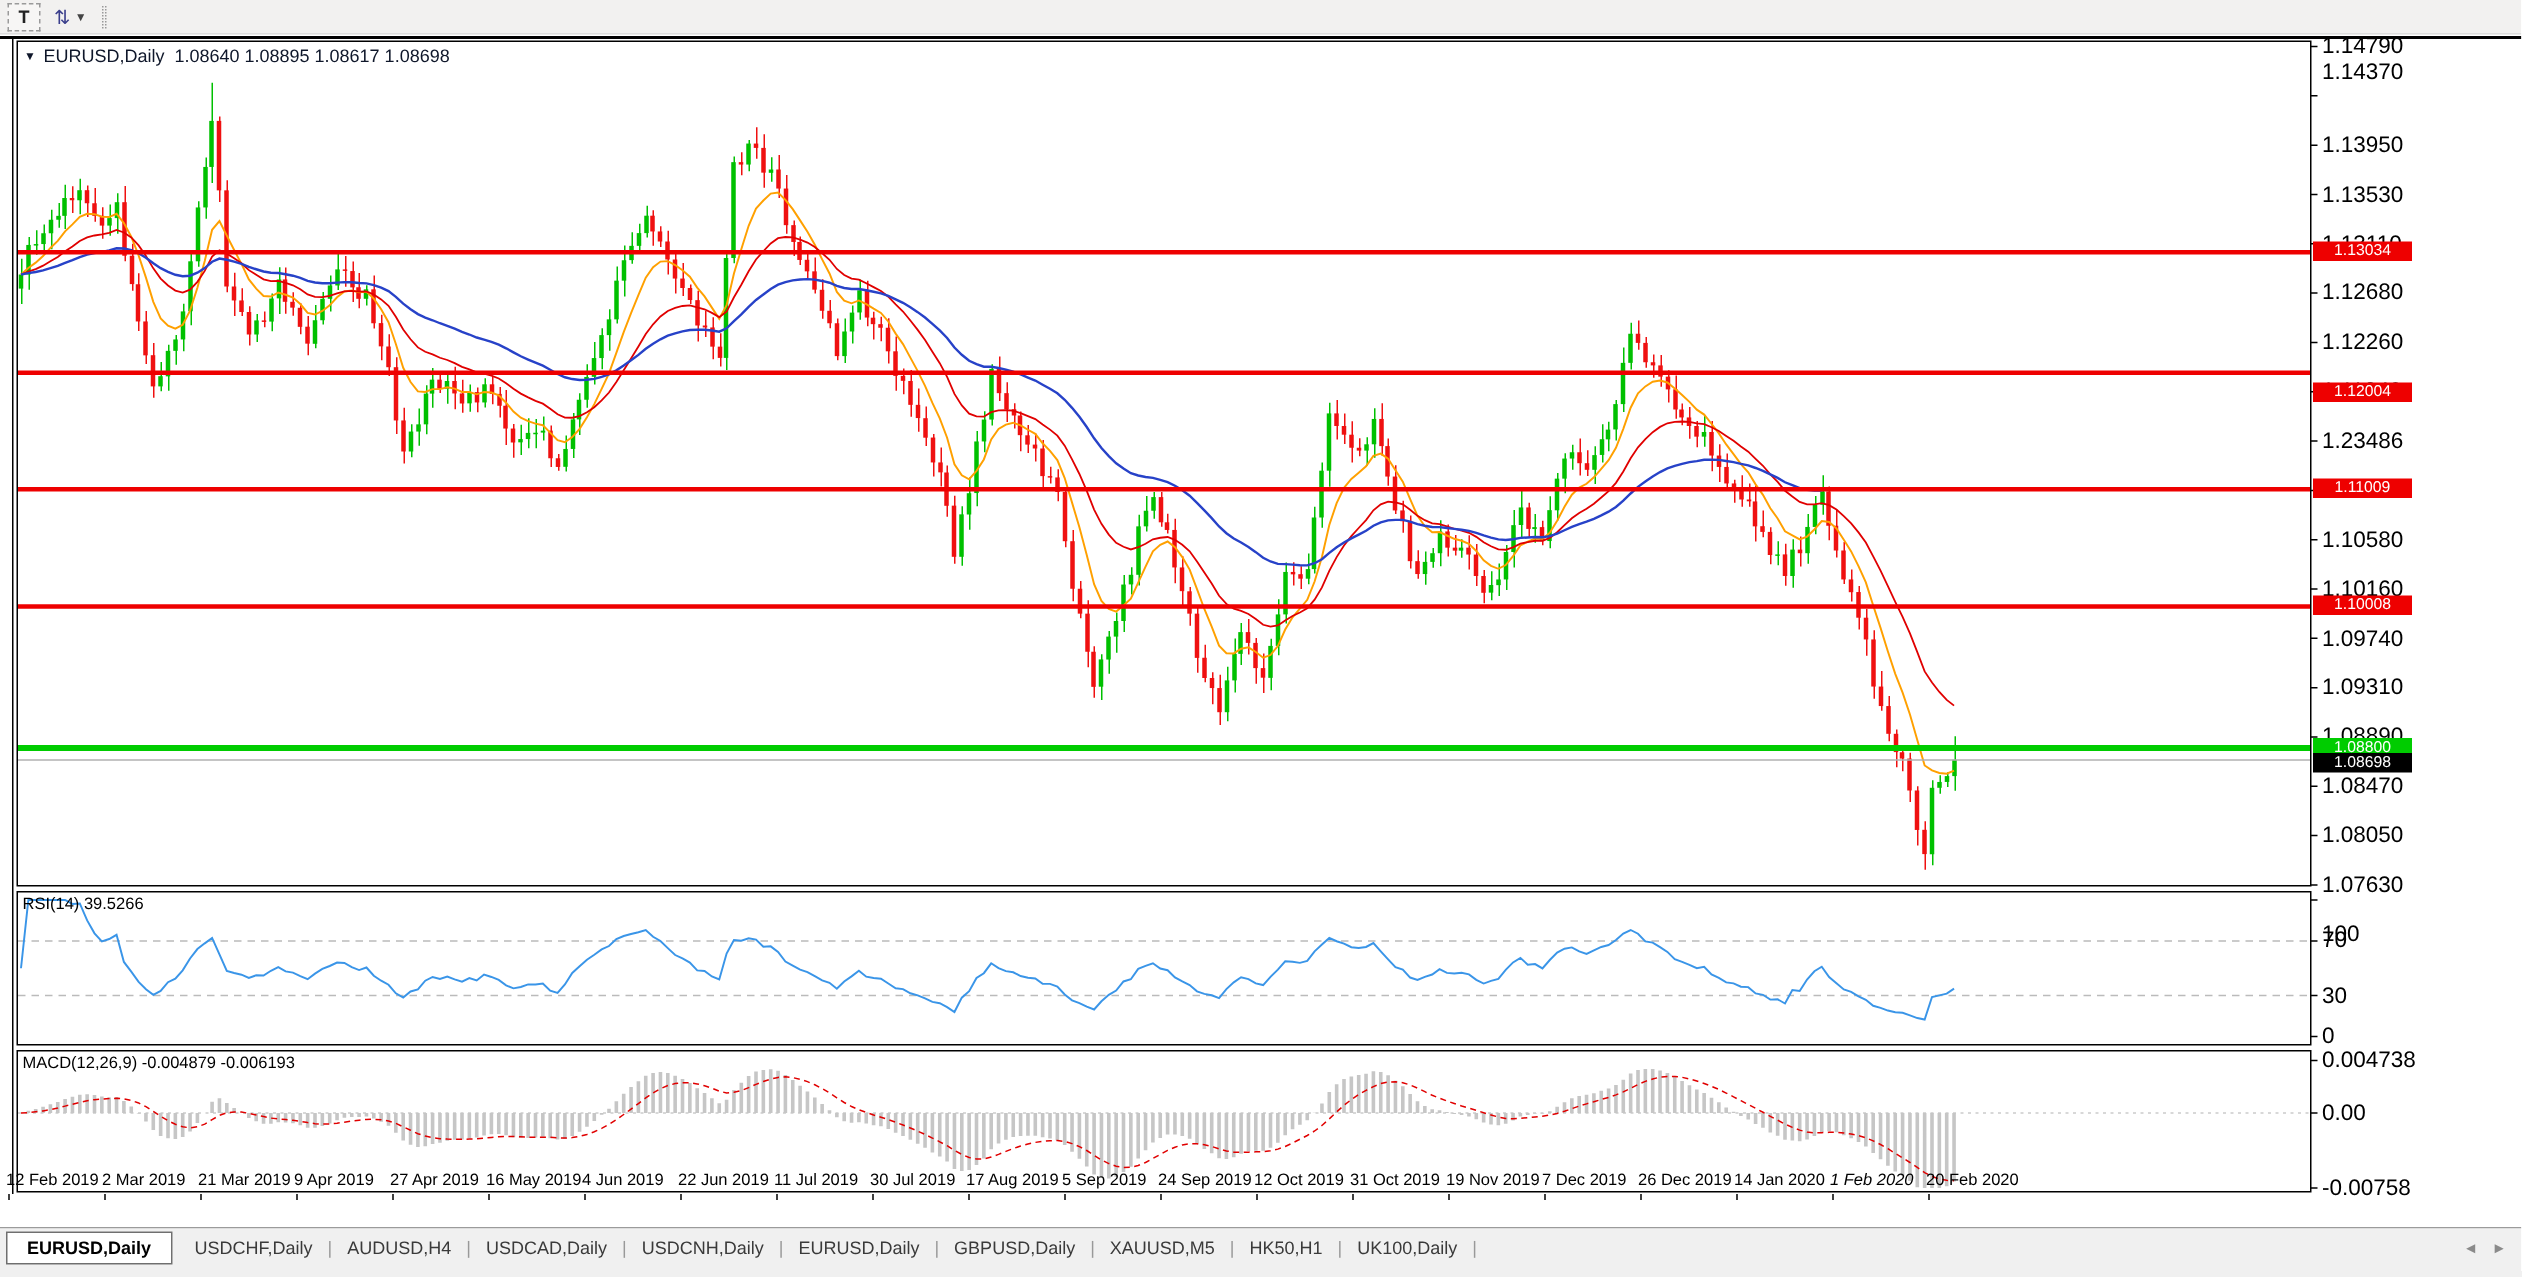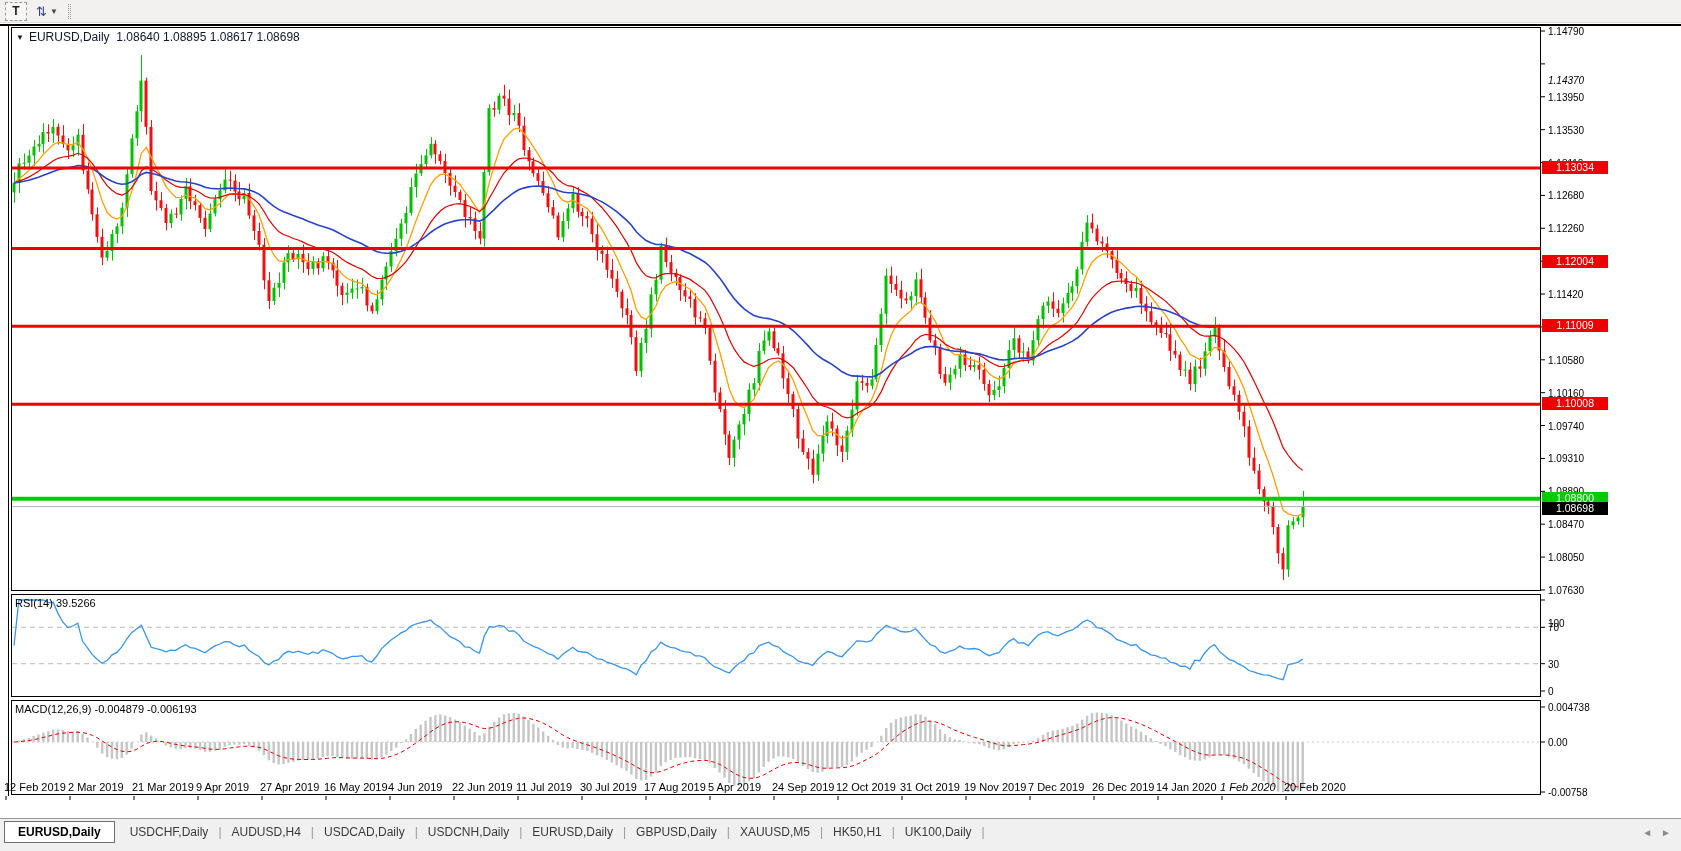--- a/index.html
+++ b/index.html
@@ -24,21 +24,21 @@
   #rsi-panel{left:11px;top:594px;width:1530px;height:103px;}
   #macd-panel{left:11px;top:700px;width:1530px;height:95px;}
 
   #chart-svg{position:absolute;left:0;top:0;width:1681px;height:851px;z-index:2;pointer-events:none;}
   #labels{position:absolute;left:0;top:0;width:1681px;height:851px;z-index:3;pointer-events:none;}
 
   .chart-header{position:absolute;left:16px;top:30px;font-size:12px;color:#0f172a;z-index:4;}
   .chart-header .tri{font-size:8px;vertical-align:1px;margin-right:5px;}
   .panel-label{position:absolute;font-size:11px;color:#000;z-index:4;white-space:nowrap;}
 
-  .axlbl{position:absolute;left:1548px;font-size:10px;color:#000;transform:translateY(-50%);white-space:nowrap;}
+  .axlbl{position:absolute;left:1548px;font-size:15px;color:#000;transform:translateY(-50%);white-space:nowrap;}
   .pxbox{position:absolute;left:1542px;width:66px;height:13px;font-size:10.5px;color:#fff;text-align:center;
          line-height:13px;z-index:4;}
   .dlbl{position:absolute;top:781px;font-size:11px;color:#000;white-space:nowrap;}
 
   .tabdiv{position:absolute;top:818px;left:0;width:100%;height:1px;background:#9B9B9B;z-index:4;}
   .tabbar{position:absolute;left:0;top:819px;width:100%;height:32px;background:#F0F0F0;z-index:5;
           display:flex;align-items:flex-start;padding-top:2px;box-sizing:border-box;}
   .tab{font-size:12px;color:#3A3A3A;padding:4px 9px 3px 9px;white-space:nowrap;}
   .tab.active{background:#fff;border:1px solid #6F6F6F;font-weight:bold;color:#000;padding:3px 13px;margin-left:4px;margin-right:6px;}
   .tabsep{color:#999;padding:4px 1px 0 1px;font-size:12px;}
@@ -659,28 +659,28 @@
     </svg>
 
   <div class="chart-header">
     <span class="tri">▼</span><span>EURUSD,Daily</span>&nbsp;&nbsp;<span>1.08640 1.08895 1.08617 1.08698</span>
   </div>
   <div class="panel-label" style="left:15px;top:597px;">RSI(14) 39.5266</div>
   <div class="panel-label" style="left:15px;top:703px;">MACD(12,26,9) -0.004879 -0.006193</div>
 
   <div id="labels">
       <div class="axlbl" style="top: 31px;">1.14790</div>
-      <div class="axlbl" style="top: 80px; font-style: italic;">1.14370</div>
+      <div class="axlbl" style="top: 48px;">1.14370</div>
       <div class="axlbl" style="top: 96.76px;">1.13950</div>
       <div class="axlbl" style="top: 129.64px;">1.13530</div>
       <div class="axlbl" style="top: 162.52px;">1.13110</div>
       <div class="axlbl" style="top: 195.4px;">1.12680</div>
       <div class="axlbl" style="top: 228.28px;">1.12260</div>
       <div class="axlbl" style="top: 261.16px;">1.11840</div>
-      <div class="axlbl" style="top: 294.04px;">1.11420</div>
+      <div class="axlbl" style="top: 294.04px;">1.23486</div>
       <div class="axlbl" style="top: 326.92px;">1.11000</div>
       <div class="axlbl" style="top: 359.8px;">1.10580</div>
       <div class="axlbl" style="top: 392.68px;">1.10160</div>
       <div class="axlbl" style="top: 425.56px;">1.09740</div>
       <div class="axlbl" style="top: 458.44px;">1.09310</div>
       <div class="axlbl" style="top: 491.32px;">1.08890</div>
       <div class="axlbl" style="top: 524.2px;">1.08470</div>
       <div class="axlbl" style="top: 557.08px;">1.08050</div>
       <div class="axlbl" style="top: 589.96px;">1.07630</div>
       <div class="axlbl" style="top: 600px; margin-top: 23px;">100</div>
@@ -700,21 +700,21 @@
       <div class="dlbl" style="left: 68px;">2 Mar 2019</div>
       <div class="dlbl" style="left: 132px;">21 Mar 2019</div>
       <div class="dlbl" style="left: 196px;">9 Apr 2019</div>
       <div class="dlbl" style="left: 260px;">27 Apr 2019</div>
       <div class="dlbl" style="left: 324px;">16 May 2019</div>
       <div class="dlbl" style="left: 388px;">4 Jun 2019</div>
       <div class="dlbl" style="left: 452px;">22 Jun 2019</div>
       <div class="dlbl" style="left: 516px;">11 Jul 2019</div>
       <div class="dlbl" style="left: 580px;">30 Jul 2019</div>
       <div class="dlbl" style="left: 644px;">17 Aug 2019</div>
-      <div class="dlbl" style="left: 708px;">5 Apr 2019</div>
+      <div class="dlbl" style="left: 708px;">5 Sep 2019</div>
       <div class="dlbl" style="left: 772px;">24 Sep 2019</div>
       <div class="dlbl" style="left: 836px;">12 Oct 2019</div>
       <div class="dlbl" style="left: 900px;">31 Oct 2019</div>
       <div class="dlbl" style="left: 964px;">19 Nov 2019</div>
       <div class="dlbl" style="left: 1028px;">7 Dec 2019</div>
       <div class="dlbl" style="left: 1092px;">26 Dec 2019</div>
       <div class="dlbl" style="left: 1156px;">14 Jan 2020</div>
       <div class="dlbl" style="left: 1220px; font-style: italic;">1 Feb 2020</div>
       <div class="dlbl" style="left: 1284px;">20 Feb 2020</div>
     </div>

